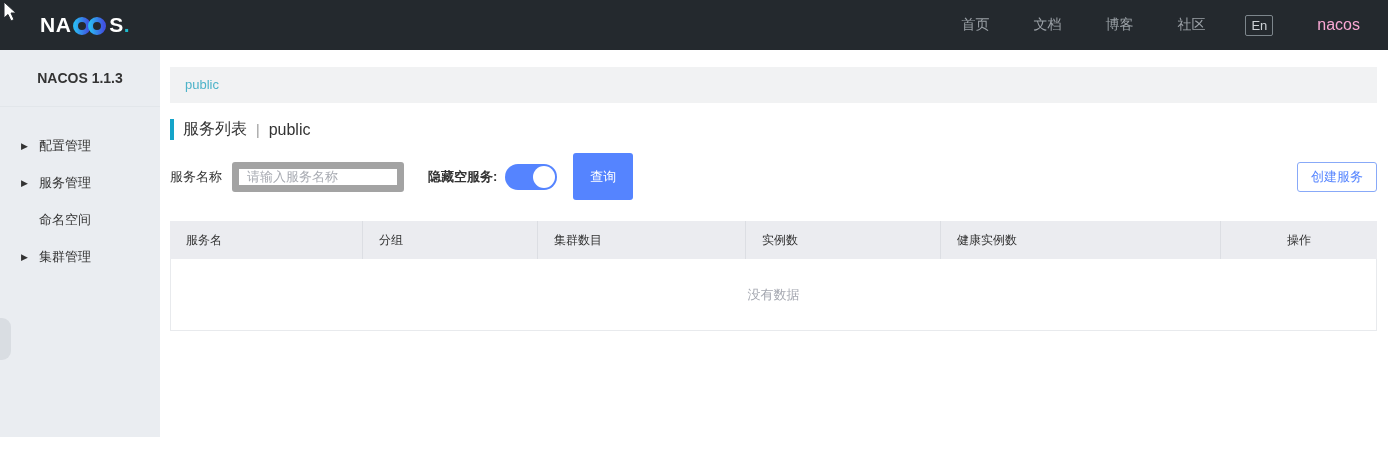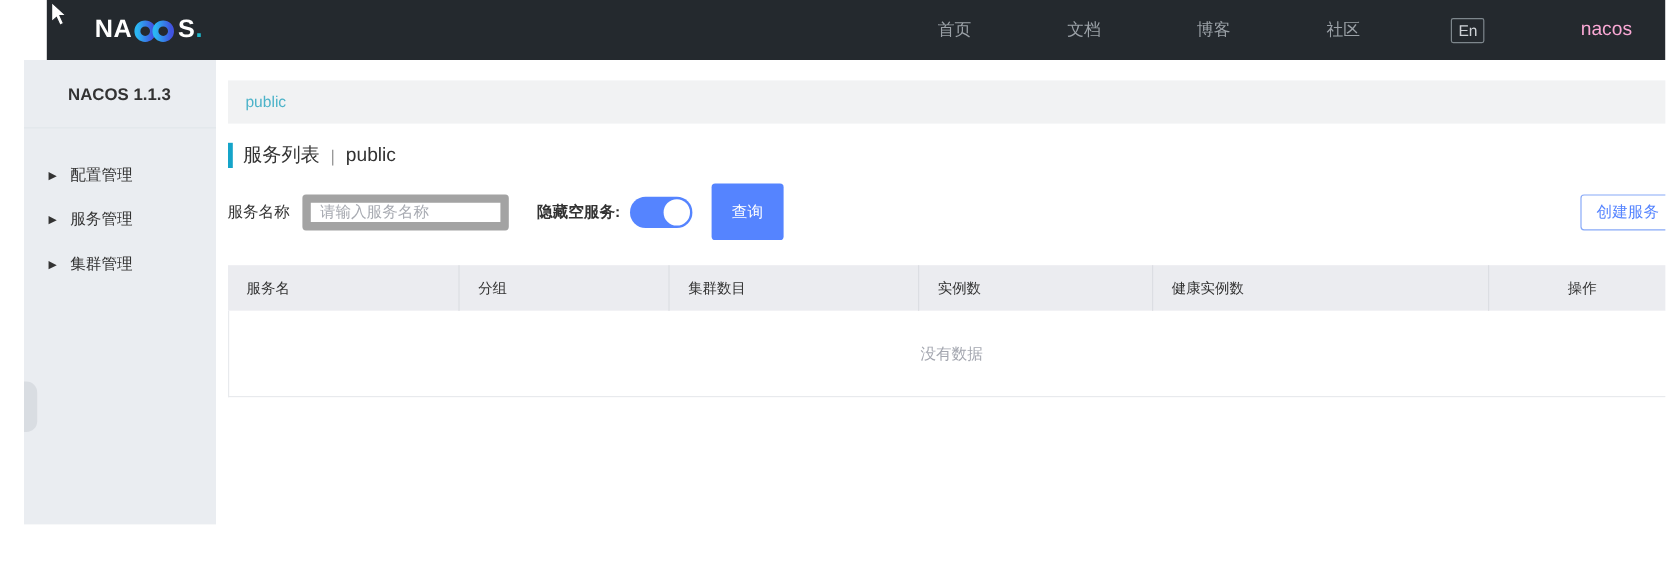--- a/index.html
+++ b/index.html
@@ -1,25 +1,25 @@
 <!DOCTYPE html>
 <html><head>
 <meta charset="utf-8">
 <style>
   * { margin:0; padding:0; box-sizing:border-box; }
   html,body { width:1388px; height:472px; background:#fff; font-family:"Liberation Sans", sans-serif; }
-  .app { position:relative; width:1388px; height:472px; overflow:hidden; background:#fff;padding-left:39px; }
+  .app { position:relative; width:1388px; height:472px; overflow:hidden; background:#fff; }
 
   
   .topbar { position:relative; height:50px; background:#24292e; display:flex; align-items:center; }
   .cursor { position:absolute; left:2px; top:2px; }
   .logo { margin-left:40px; display:flex; align-items:center; color:#fff; font-weight:800; font-size:21px; letter-spacing:.5px; }
   .logo .infinity { margin:2px 1px 0 1px; display:block; }
   .logo .dot { color:#1eb8cb; }
-  .topnav { margin-left:auto; display:flex; align-items:center; margin-right:28px;gap:36px; }
+  .topnav { margin-left:auto; display:flex; align-items:center; margin-right:28px; }
   .topnav .nav-item { color:#9ba1a7; font-size:14px; margin-left:44px; cursor:pointer; }
   .lang-box { margin-left:40px; border:1px solid #7d868c; color:#ced2d6; font-size:13px; padding:2px 5px; border-radius:2px; cursor:pointer; }
   .username { color:#f9a8d4; font-size:16px; margin-left:44px; cursor:pointer; }
 
   
   .body { display:flex; align-items:flex-start;justify-content:center; }
   .sidebar { position:relative; width:160px; height:387px; background:#eaedf1; flex:0 0 160px; }
   .sidebar .version { height:57px; line-height:57px; text-align:center; font-size:14px; font-weight:bold; color:#333; border-bottom:1px solid #e2e6ea; }
   .menu { padding-top:20px; }
   .menu-item { display:flex; align-items:center; height:37px; padding-left:21px; font-size:13px; color:#333; cursor:pointer; }
@@ -101,20 +101,24 @@
       <div class="menu">
         <div class="menu-item">
           <span class="arrow">▶</span>
           <span>配置管理</span>
         </div>
         <div class="menu-item">
           <span class="arrow">▶</span>
           <span>服务管理</span>
         </div>
         <div class="menu-item">
+          <span class="arrow hidden">▶</span>
+          <span>命名空间</span>
+        </div>
+        <div class="menu-item">
           <span class="arrow">▶</span>
           <span>集群管理</span>
         </div>
       </div>
       <div class="side-handle"></div>
     </div>
 
     <div class="main">
 
       <div class="breadcrumb">

